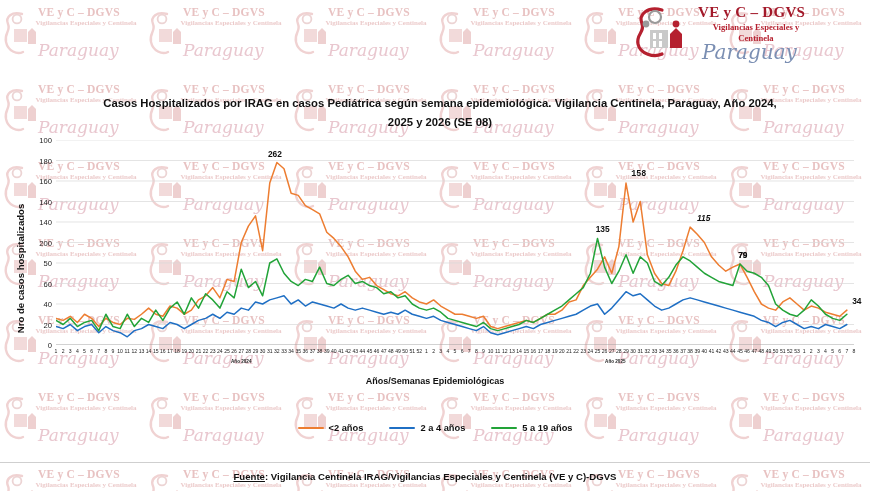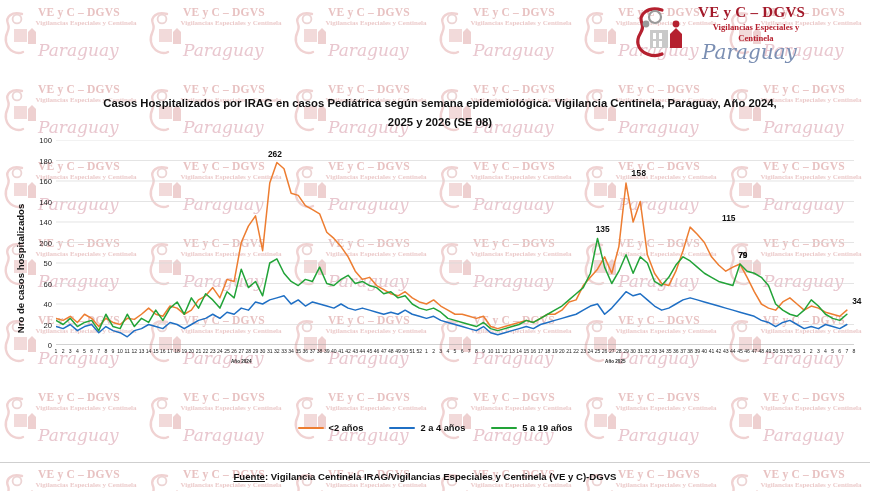--- a/index.html
+++ b/index.html
@@ -668,21 +668,21 @@
         <line x1="0" x2="798" y1="61.5" y2="61.5" stroke="#d9d9d9" stroke-width="0.7"></line>
         <line x1="0" x2="798" y1="41" y2="41" stroke="#d9d9d9" stroke-width="0.7"></line>
         <line x1="0" x2="798" y1="20.5" y2="20.5" stroke="#d9d9d9" stroke-width="0.7"></line>
         <line x1="0" x2="798" y1="0" y2="0" stroke="#d9d9d9" stroke-width="0.7"></line>
         <polyline points="0,178.35 7.125,180.4 14.25,176.3 21.375,182.45 28.5,174.25 35.625,178.35 42.75,186.55 49.875,178.35 57,182.45 64.125,184.5 71.25,178.35 78.375,179.375 85.5,174.25 92.625,168.1 99.75,174.25 106.875,176.3 114,166.05 121.125,168.1 128.25,174.25 135.375,170.15 142.5,159.9 149.625,155.8 156.75,147.6 163.875,157.85 171,139.4 178.125,141.45 185.25,102.5 192.375,86.10000000000001 199.5,75.85 206.625,110.7 213.75,43.04999999999998 220.875,22.55000000000001 228,28.69999999999999 235.125,53.30000000000001 242.25,55.349999999999994 249.375,65.6 256.5,69.69999999999999 263.625,73.80000000000001 270.75,92.24999999999999 277.875,98.39999999999999 285,106.60000000000001 292.125,116.85 299.25,131.2 306.375,139.4 313.5,137.35 320.625,145.55 327.75,149.65 334.875,153.75 342,155.8 349.125,151.7 356.25,157.85 363.375,161.95 370.5,164 377.625,159.9 384.75,166.05 391.875,170.15 399,174.25 406.125,174.25 413.25,176.3 420.375,178.35 427.5,176.3 434.625,186.55 441.75,188.6 448.875,186.55 456,184.5 463.125,182.45 470.25,180.4 477.375,182.45 484.5,178.35 491.625,174.25 498.75,174.25 505.875,170.15 513,161.95 520.125,159.9 527.25,145.55 534.375,137.35 541.5,129.15 548.625,116.85 555.75,133.25 562.875,106.60000000000001 570,43.04999999999998 577.125,82 584.25,61.5 591.375,114.8 598.5,133.25 605.625,143.5 612.75,145.55 619.875,131.2 627,110.7 634.125,87.12500000000001 641.25,94.3 648.375,102.5 655.5,116.85 662.625,125.05 669.75,131.2 676.875,127.1 684,124.02499999999999 691.125,137.35 698.25,151.7 705.375,164 712.5,168.1 719.625,170.15 726.75,161.95 733.875,157.85 741,164 748.125,170.15 755.25,166.05 762.375,168.1 769.5,172.2 776.625,174.25 783.75,176.3 790.875,170.15" fill="none" stroke="#ED7D31" stroke-width="1.5" stroke-linejoin="round" stroke-linecap="round"></polyline>
         <polyline points="0,186.55 7.125,188.6 14.25,184.5 21.375,190.65 28.5,186.55 35.625,184.5 42.75,192.7 49.875,186.55 57,190.65 64.125,192.7 71.25,196.8 78.375,190.65 85.5,188.6 92.625,184.5 99.75,186.55 106.875,188.6 114,182.45 121.125,184.5 128.25,188.6 135.375,184.5 142.5,180.4 149.625,178.35 156.75,174.25 163.875,178.35 171,172.2 178.125,174.25 185.25,168.1 192.375,170.15 199.5,161.95 206.625,164 213.75,159.9 220.875,157.85 228,155.8 235.125,164 242.25,159.9 249.375,166.05 256.5,161.95 263.625,164 270.75,166.05 277.875,168.1 285,164 292.125,168.1 299.25,170.15 306.375,168.1 313.5,170.15 320.625,172.2 327.75,174.25 334.875,172.2 342,174.25 349.125,170.15 356.25,174.25 363.375,176.3 370.5,178.35 377.625,176.3 384.75,180.4 391.875,182.45 399,184.5 406.125,186.55 413.25,188.6 420.375,190.65 427.5,186.55 434.625,192.7 441.75,194.75 448.875,192.7 456,190.65 463.125,188.6 470.25,186.55 477.375,188.6 484.5,184.5 491.625,182.45 498.75,180.4 505.875,178.35 513,176.3 520.125,174.25 527.25,170.15 534.375,166.05 541.5,164 548.625,174.25 555.75,168.1 562.875,159.9 570,151.7 577.125,155.8 584.25,153.75 591.375,159.9 598.5,166.05 605.625,170.15 612.75,168.1 619.875,164 627,159.9 634.125,157.85 641.25,159.9 648.375,161.95 655.5,164 662.625,166.05 669.75,168.1 676.875,170.15 684,172.2 691.125,174.25 698.25,176.3 705.375,180.4 712.5,182.45 719.625,186.55 726.75,182.45 733.875,180.4 741,184.5 748.125,188.6 755.25,186.55 762.375,188.6 769.5,184.5 776.625,186.55 783.75,188.6 790.875,184.5" fill="none" stroke="#1F6FC4" stroke-width="1.5" stroke-linejoin="round" stroke-linecap="round"></polyline>
         <polyline points="0,180.4 7.125,184.5 14.25,178.35 21.375,186.55 28.5,182.45 35.625,180.4 42.75,190.65 49.875,174.25 57,186.55 64.125,188.6 71.25,174.25 78.375,186.55 85.5,178.35 92.625,182.45 99.75,170.15 106.875,180.4 114,168.1 121.125,161.95 128.25,174.25 135.375,157.85 142.5,168.1 149.625,153.75 156.75,159.9 163.875,168.1 171,151.7 178.125,157.85 185.25,129.15 192.375,147.6 199.5,141.45 206.625,155.8 213.75,123 220.875,118.9 228,133.25 235.125,141.45 242.25,145.55 249.375,139.4 256.5,141.45 263.625,127.1 270.75,143.5 277.875,145.55 285,139.4 292.125,135.3 299.25,143.5 306.375,141.45 313.5,145.55 320.625,147.6 327.75,153.75 334.875,151.7 342,157.85 349.125,155.8 356.25,164 363.375,168.1 370.5,170.15 377.625,168.1 384.75,172.2 391.875,178.35 399,180.4 406.125,182.45 413.25,184.5 420.375,186.55 427.5,182.45 434.625,188.6 441.75,190.65 448.875,188.6 456,186.55 463.125,184.5 470.25,180.4 477.375,182.45 484.5,178.35 491.625,174.25 498.75,170.15 505.875,166.05 513,159.9 520.125,153.75 527.25,147.6 534.375,133.25 541.5,98.39999999999999 548.625,127.1 555.75,143.5 562.875,131.2 570,114.8 577.125,133.25 584.25,116.85 591.375,123 598.5,141.45 605.625,145.55 612.75,137.35 619.875,125.05 627,116.85 634.125,120.95 641.25,127.1 648.375,133.25 655.5,137.35 662.625,141.45 669.75,143.5 676.875,145.55 684,124.02499999999999 691.125,131.2 698.25,133.25 705.375,137.35 712.5,145.55 719.625,164 726.75,170.15 733.875,174.25 741,176.3 748.125,170.15 755.25,159.9 762.375,166.05 769.5,174.25 776.625,178.35 783.75,180.4 790.875,174.25" fill="none" stroke="#22A338" stroke-width="1.5" stroke-linejoin="round" stroke-linecap="round"></polyline>
       </svg>
   <div class="dlabel" style="left: 211.875px; top: 8.55px;">262</div>
       <div class="dlabel" style="left: 575.25px; top: 29.05px; font-family: Liberation Mono, monospace;">158</div>
-      <div class="dlabel" style="left: 666px; top: 73.125px;">115</div>
+      <div class="dlabel" style="left: 641px; top: 73.125px; font-style: italic;">115</div>
       <div class="dlabel" style="left: 539.625px; top: 84.4px;">135</div>
       <div class="dlabel" style="left: 682.125px; top: 110.025px;">79</div>
       <div class="dlabel" style="left: 682.125px; top: 110.025px;">79</div>
       <div class="dlabel" style="left: 796.125px; top: 156.15px;">34</div>
     </div>
 
   <div id="xlabels">
       <div class="xtick" style="left: 0px;">1</div>
       <div class="xtick" style="left: 7.125px;">2</div>
       <div class="xtick" style="left: 14.25px;">3</div>
@@ -793,20 +793,21 @@
       <div class="xtick" style="left: 762.375px;">3</div>
       <div class="xtick" style="left: 769.5px;">4</div>
       <div class="xtick" style="left: 776.625px;">5</div>
       <div class="xtick" style="left: 783.75px;">6</div>
       <div class="xtick" style="left: 790.875px;">7</div>
       <div class="xtick" style="left: 798px;">8</div>
       <div class="yearlbl" style="left: 185.25px;">Año 2024</div>
       <div class="yearlbl" style="left: 559.312px;">Año 2025</div>
     </div>
 
+  <div id="x-axis-title">Años/Semanas Epidemiológicas</div>
 </div>
 
 <div id="legend">
     <div class="leg-item">
       <span class="leg-swatch" style="background:#ED7D31"></span>
       <span class="leg-text">&lt;2 años</span>
     </div>
     <div class="leg-item">
       <span class="leg-swatch" style="background:#1F6FC4"></span>
       <span class="leg-text">2 a 4 años</span>

